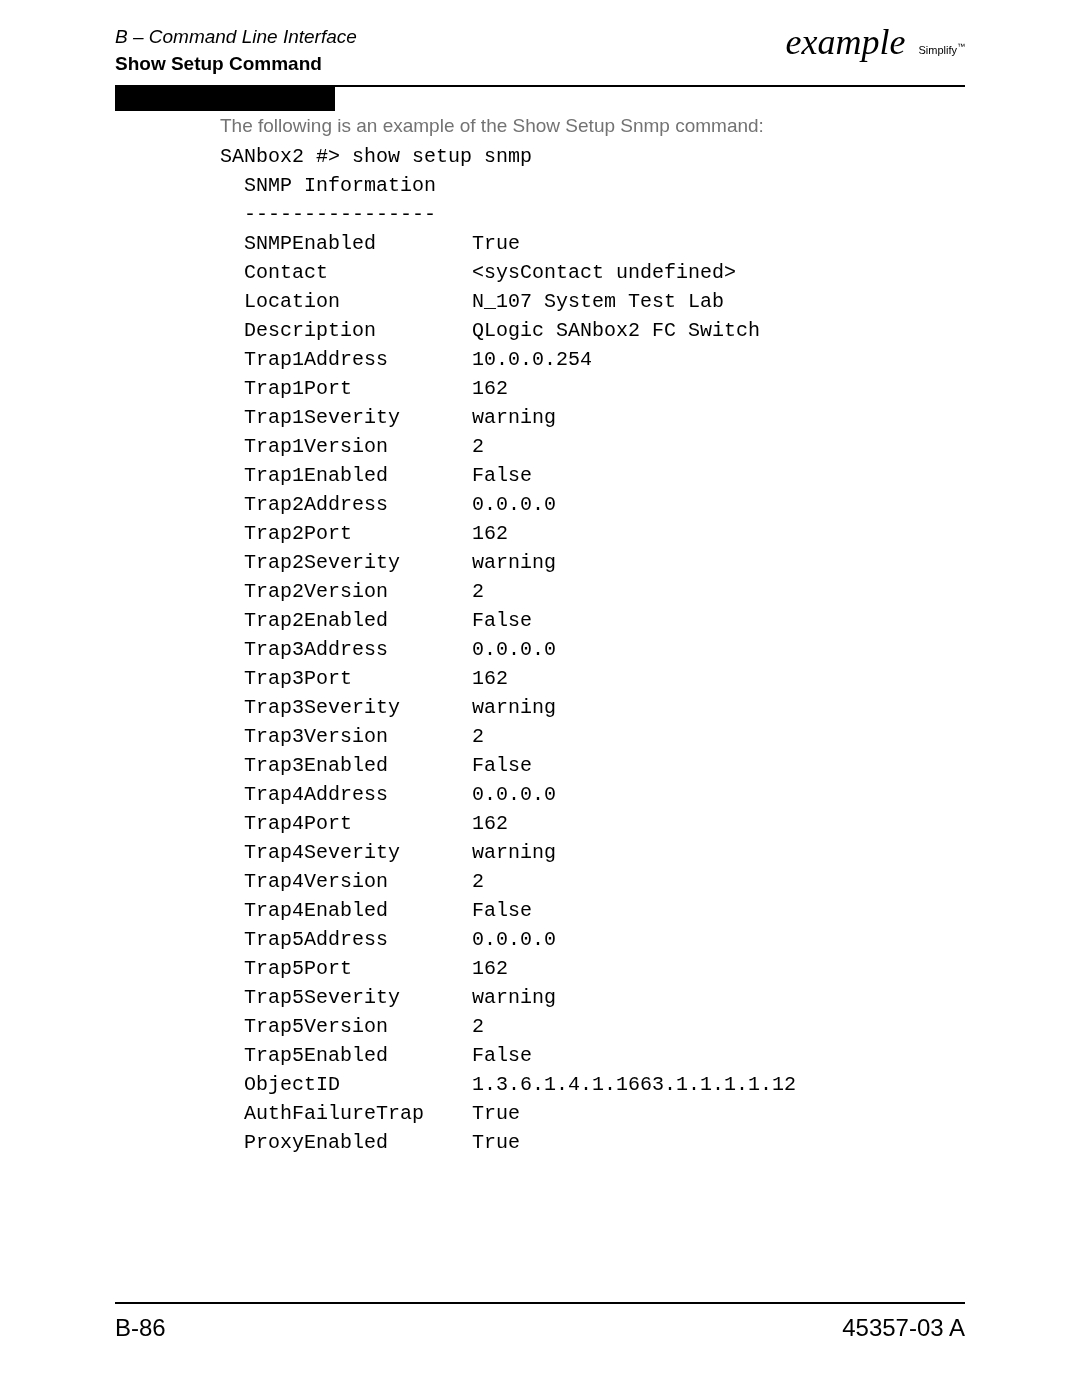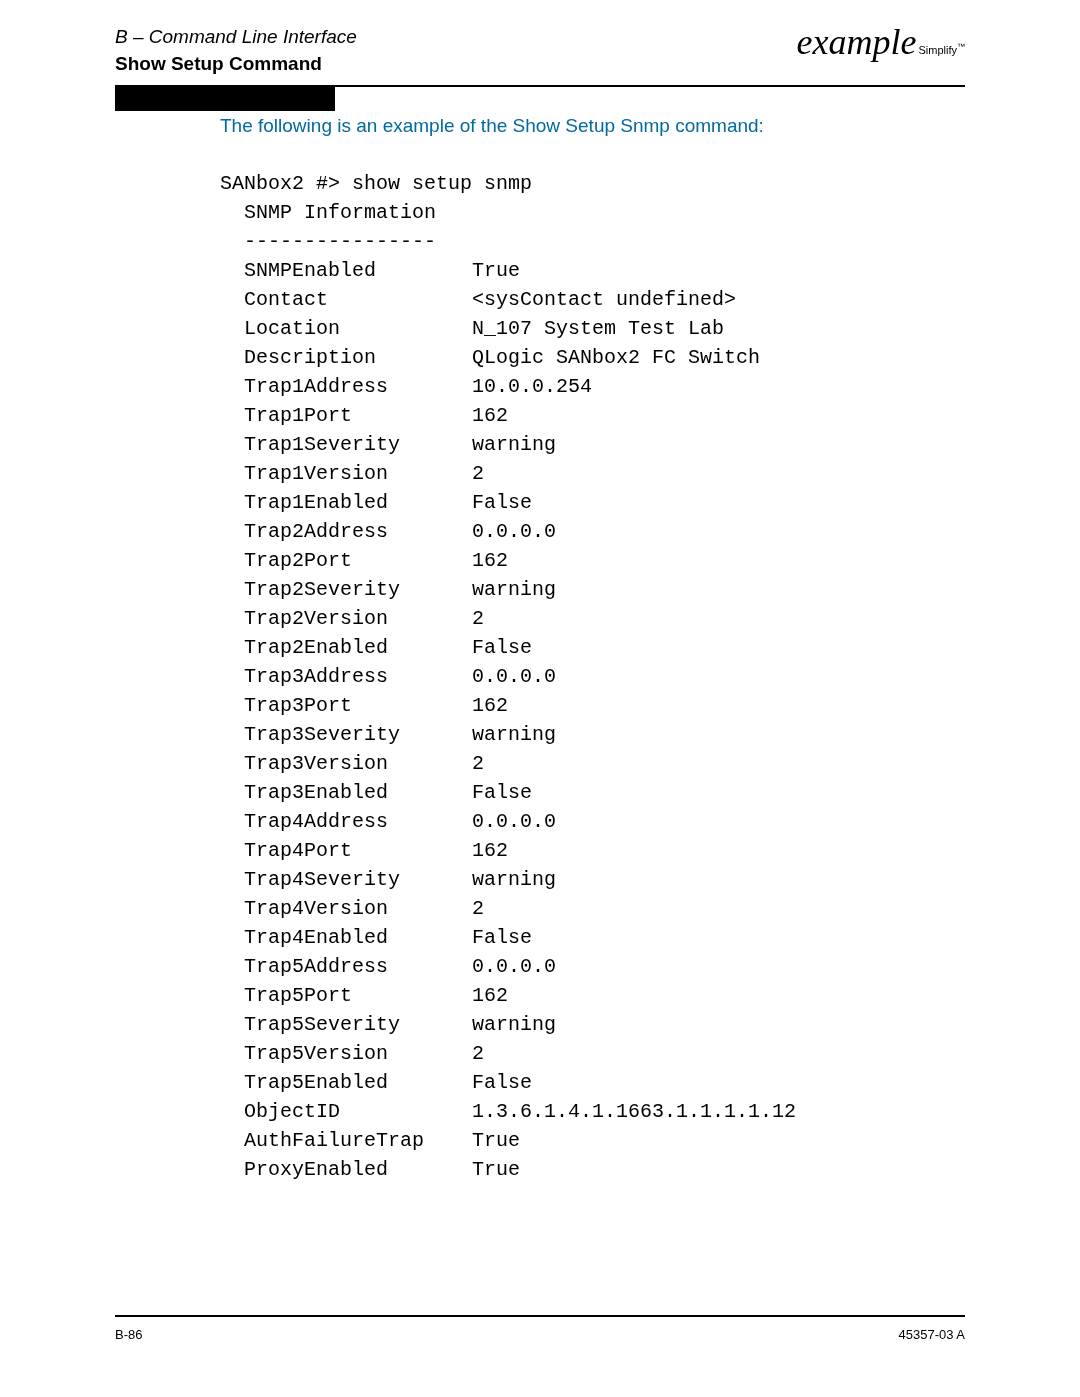--- a/index.html
+++ b/index.html
@@ -41,21 +41,21 @@
       font-style: italic;
       color: #000;
       position: relative;
       line-height: 1;
     }
     .logo-sub {
       font-family: Arial, sans-serif;
       font-size: 11px;
       font-style: normal;
       vertical-align: baseline;
-      margin-left: 2px;
+      margin-left: 13px;
     }
     .logo-tm {
       font-size: 8px;
       vertical-align: super;
     }
     .black-bar {
       height: 25px;
       background: #000;
       width: 220px;
       margin-left: 0;
@@ -74,22 +74,22 @@
     .black-bar-wrap {
       position: absolute;
       top: 1px;
       left: 0;
     }
     .content {
       margin-left: 105px;
     }
     .intro {
       font-size: 19px;
-      color: #0369a1;
-      margin-bottom: 32px;
+      color: #737373;
+      margin-bottom: 5px;
     }
     .code-block {
       font-family: 'Courier New', Courier, monospace;
       font-size: 20px;
       line-height: 1.45;
       white-space: pre;
       color: #000;
     }
     .footer {
       position: absolute;
@@ -97,21 +97,21 @@
       left: 115px;
       right: 115px;
     }
     .footer-rule {
       border-top: 2.5px solid #000;
       margin-bottom: 10px;
     }
     .footer-row {
       display: flex;
       justify-content: space-between;
-      font-size: 13px;
+      font-size: 24px;
       color: #000;
     }
   </style>
 </head>
 <body>
 
 <div class="page">
   <div class="header-row">
     <div class="header-left">
       <div class="header-line1">B – Command Line Interface</div>

